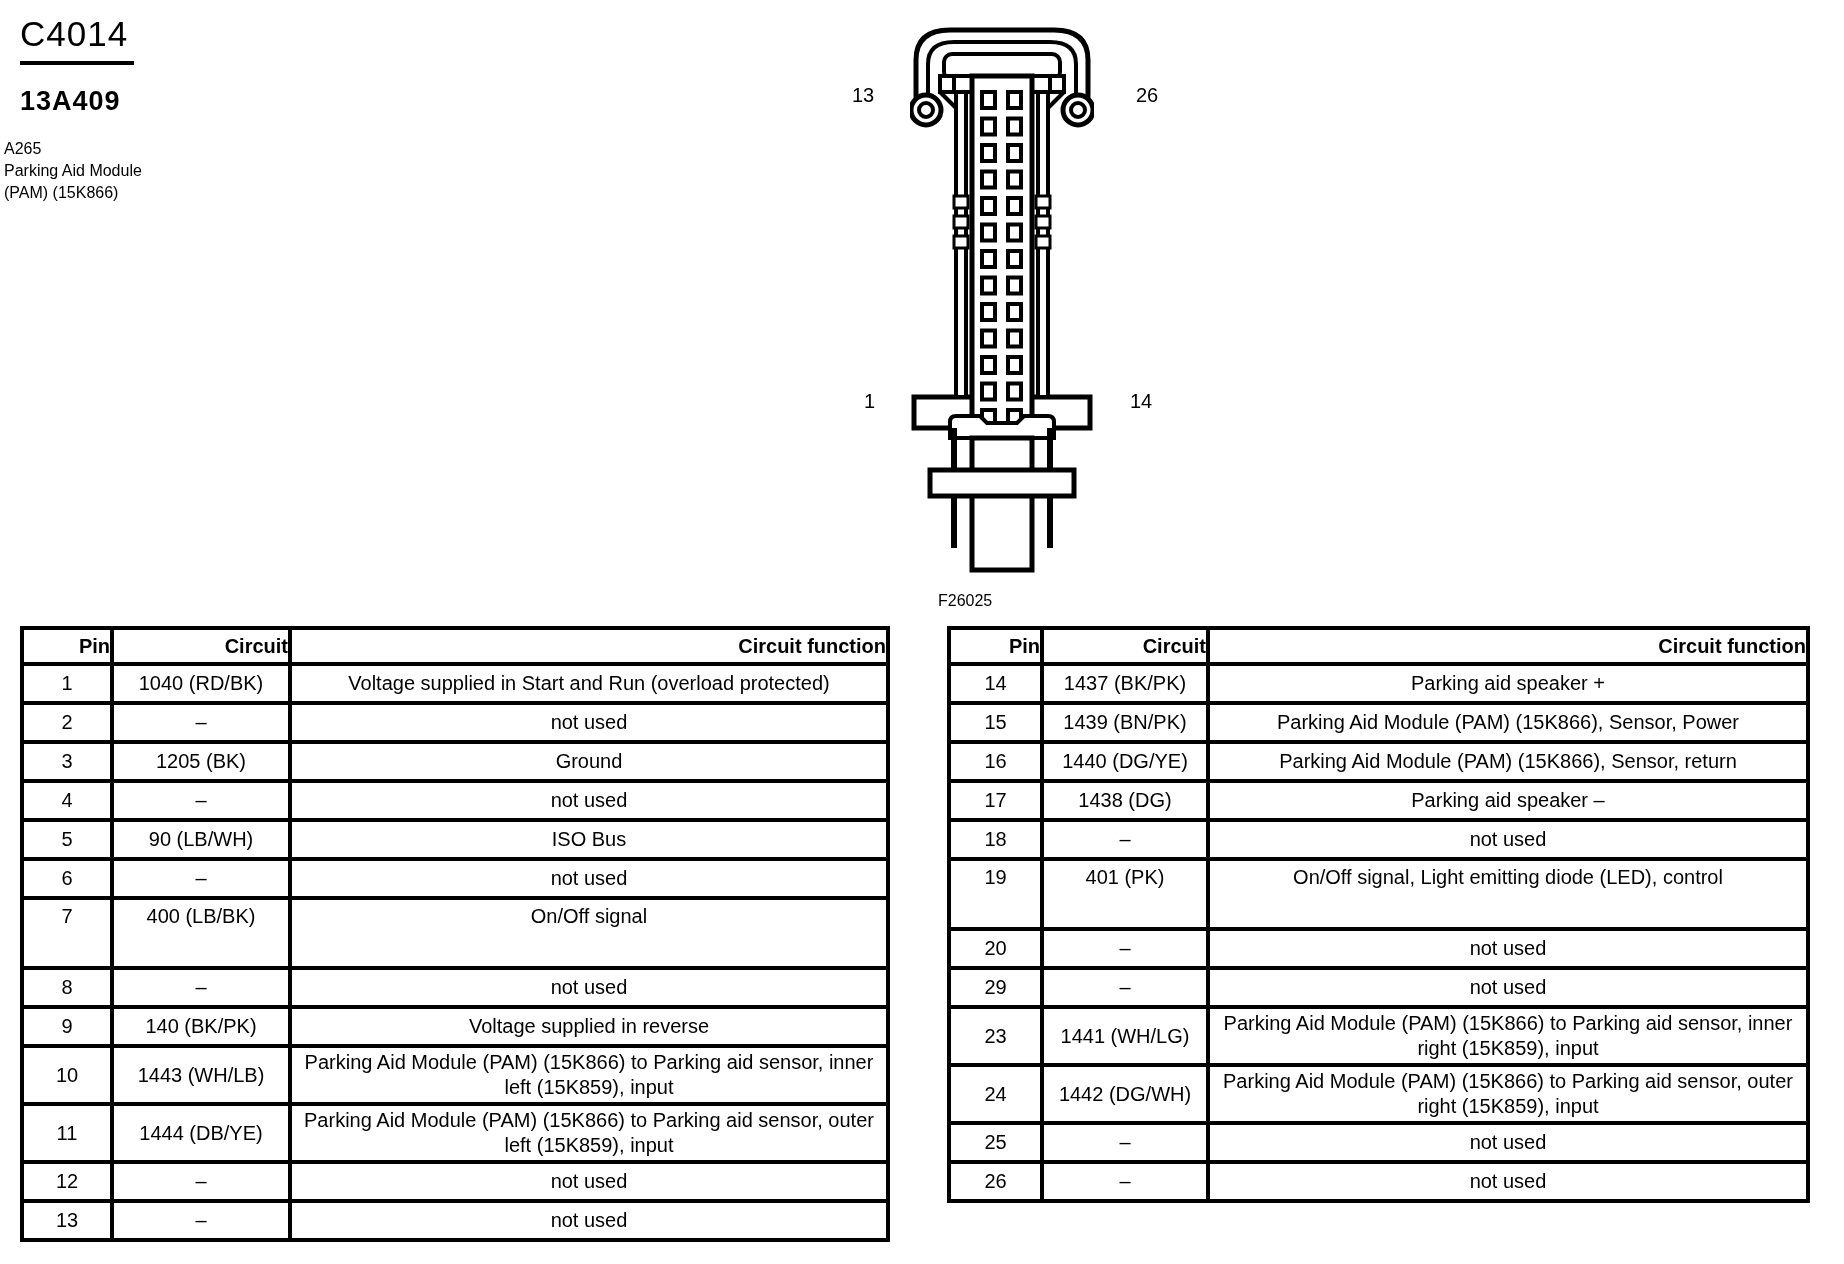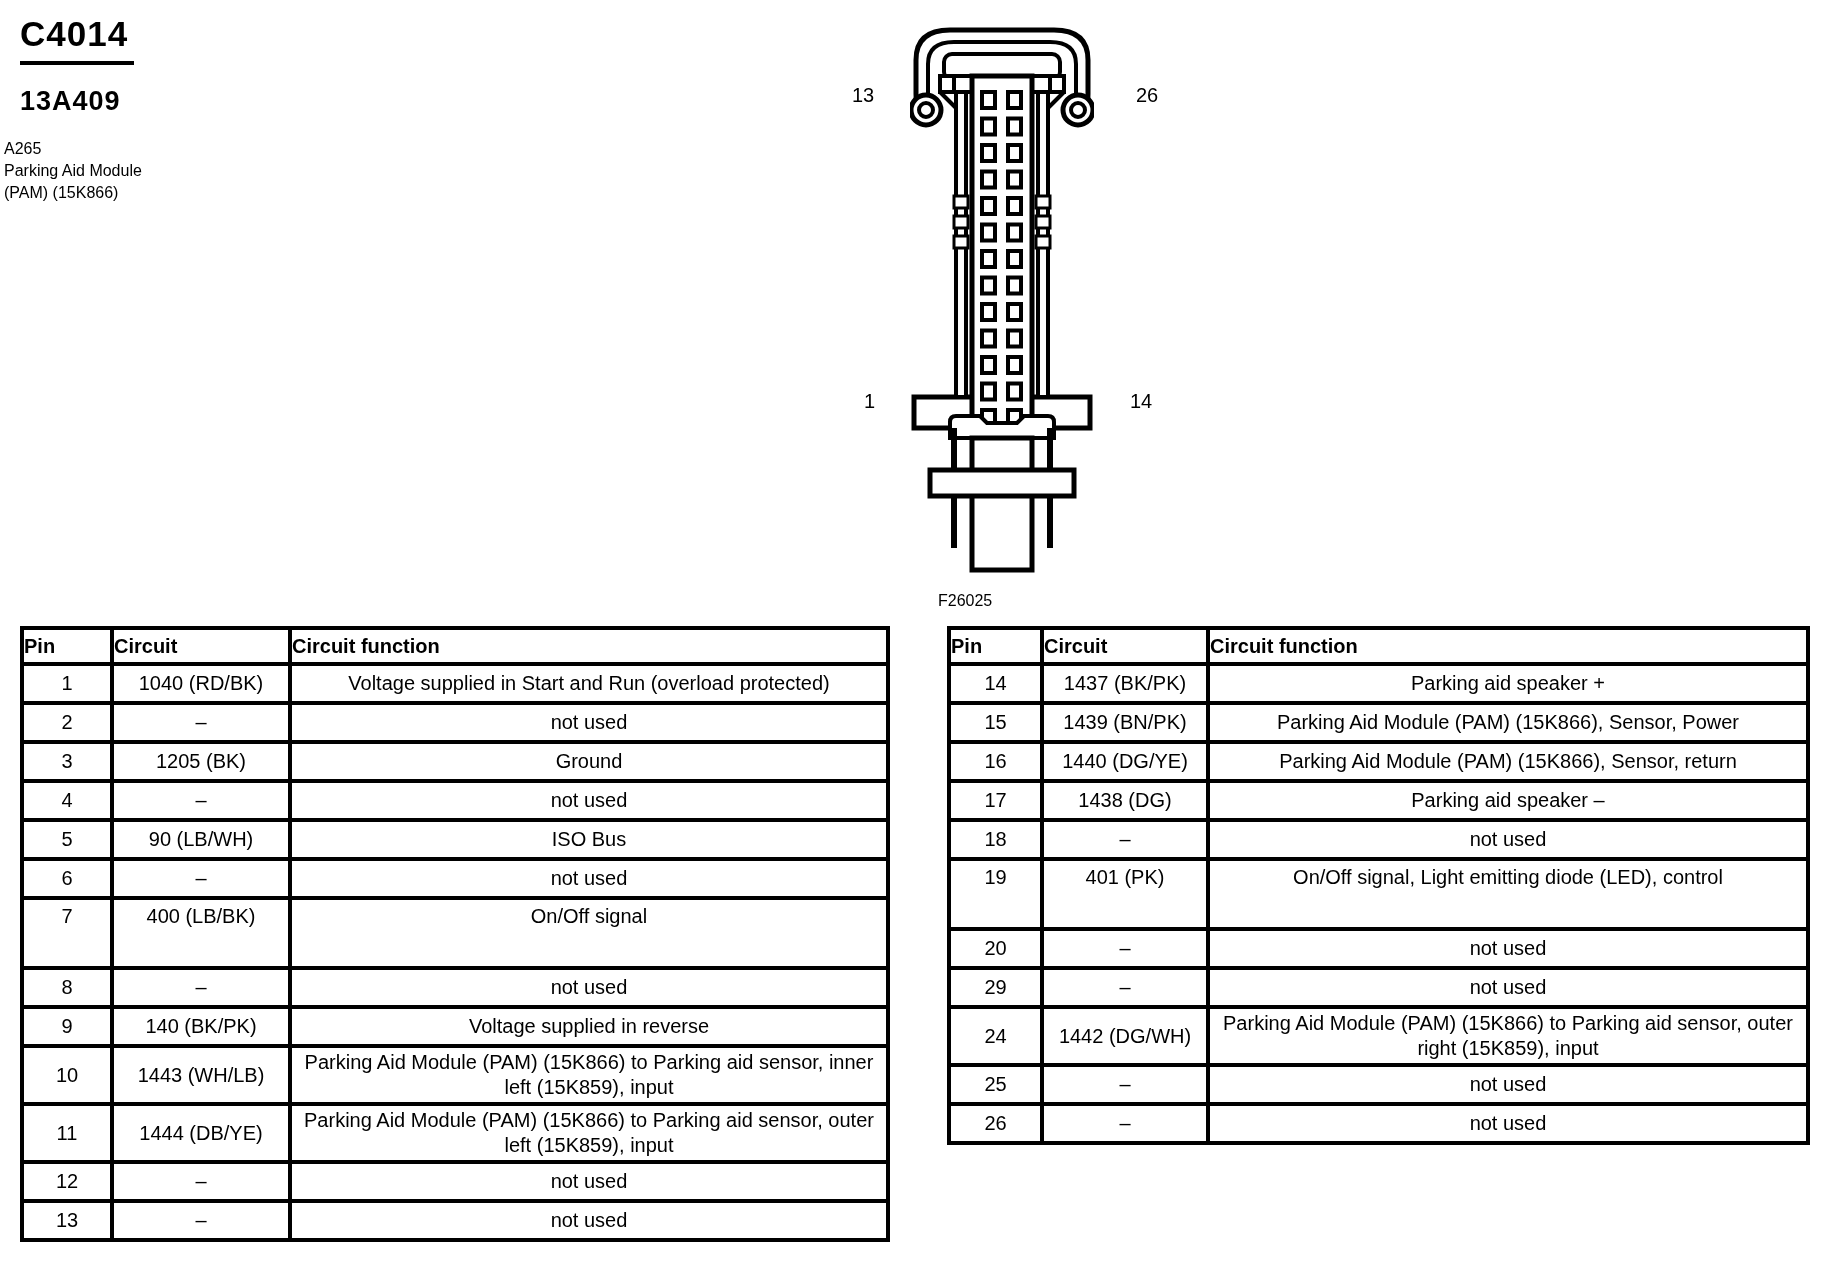--- a/index.html
+++ b/index.html
@@ -6,21 +6,21 @@
   .page{
     position:relative;
     width:1844px;height:1264px;
     background:#ffffff;color:#000;
     font-family:"Liberation Sans", sans-serif;
     overflow:hidden;
   }
   
   .connector-id{
     position:absolute;left:20px;top:14px;
-    font-size:35px;font-weight:bold;letter-spacing:1px;
+    font-size:35px;font-weight:normal;letter-spacing:1px;
     border-bottom:4px solid #000;
     padding:0 6px 7px 0;
   }
   .part-number{
     position:absolute;left:20px;top:86px;
     font-size:27px;font-weight:bold;letter-spacing:1px;
   }
   .component-desc{
     position:absolute;left:4px;top:138px;
     font-size:16px;line-height:22px;
@@ -49,21 +49,21 @@
   #table-right{left:947px;width:863px;}
   table.pinout th, table.pinout td{
     border:4px solid #000;
     font-size:20px;
     line-height:25px;
     overflow:hidden;
   }
   table.pinout th{
     height:32px;
     font-weight:bold;
-    text-align:left;
+    text-align:right;
     padding:0;
   }
   table.pinout td{height:31px;padding:2px 0;}
   td.pin{text-align:center;}
   td.circuit{text-align:center;}
   td.fn{text-align:center;padding-left:12px;padding-right:8px;}
   tr.tall td{height:60px;vertical-align:top;padding-top:4px;}
   col.c-pin-l{width:90px;}  col.c-cir-l{width:178px;}
   col.c-pin-r{width:93px;}  col.c-cir-r{width:166px;}
 </style>
@@ -284,20 +284,25 @@
           <td class="pin">20</td>
           <td class="circuit">–</td>
           <td class="fn">not used</td>
         </tr>
         <tr>
           <td class="pin">29</td>
           <td class="circuit">–</td>
           <td class="fn">not used</td>
         </tr>
         <tr>
+          <td class="pin">23</td>
+          <td class="circuit">1441 (WH/LG)</td>
+          <td class="fn">Parking Aid Module (PAM) (15K866) to Parking aid sensor, inner right (15K859), input</td>
+        </tr>
+        <tr>
           <td class="pin">24</td>
           <td class="circuit">1442 (DG/WH)</td>
           <td class="fn">Parking Aid Module (PAM) (15K866) to Parking aid sensor, outer right (15K859), input</td>
         </tr>
         <tr>
           <td class="pin">25</td>
           <td class="circuit">–</td>
           <td class="fn">not used</td>
         </tr>
         <tr>

